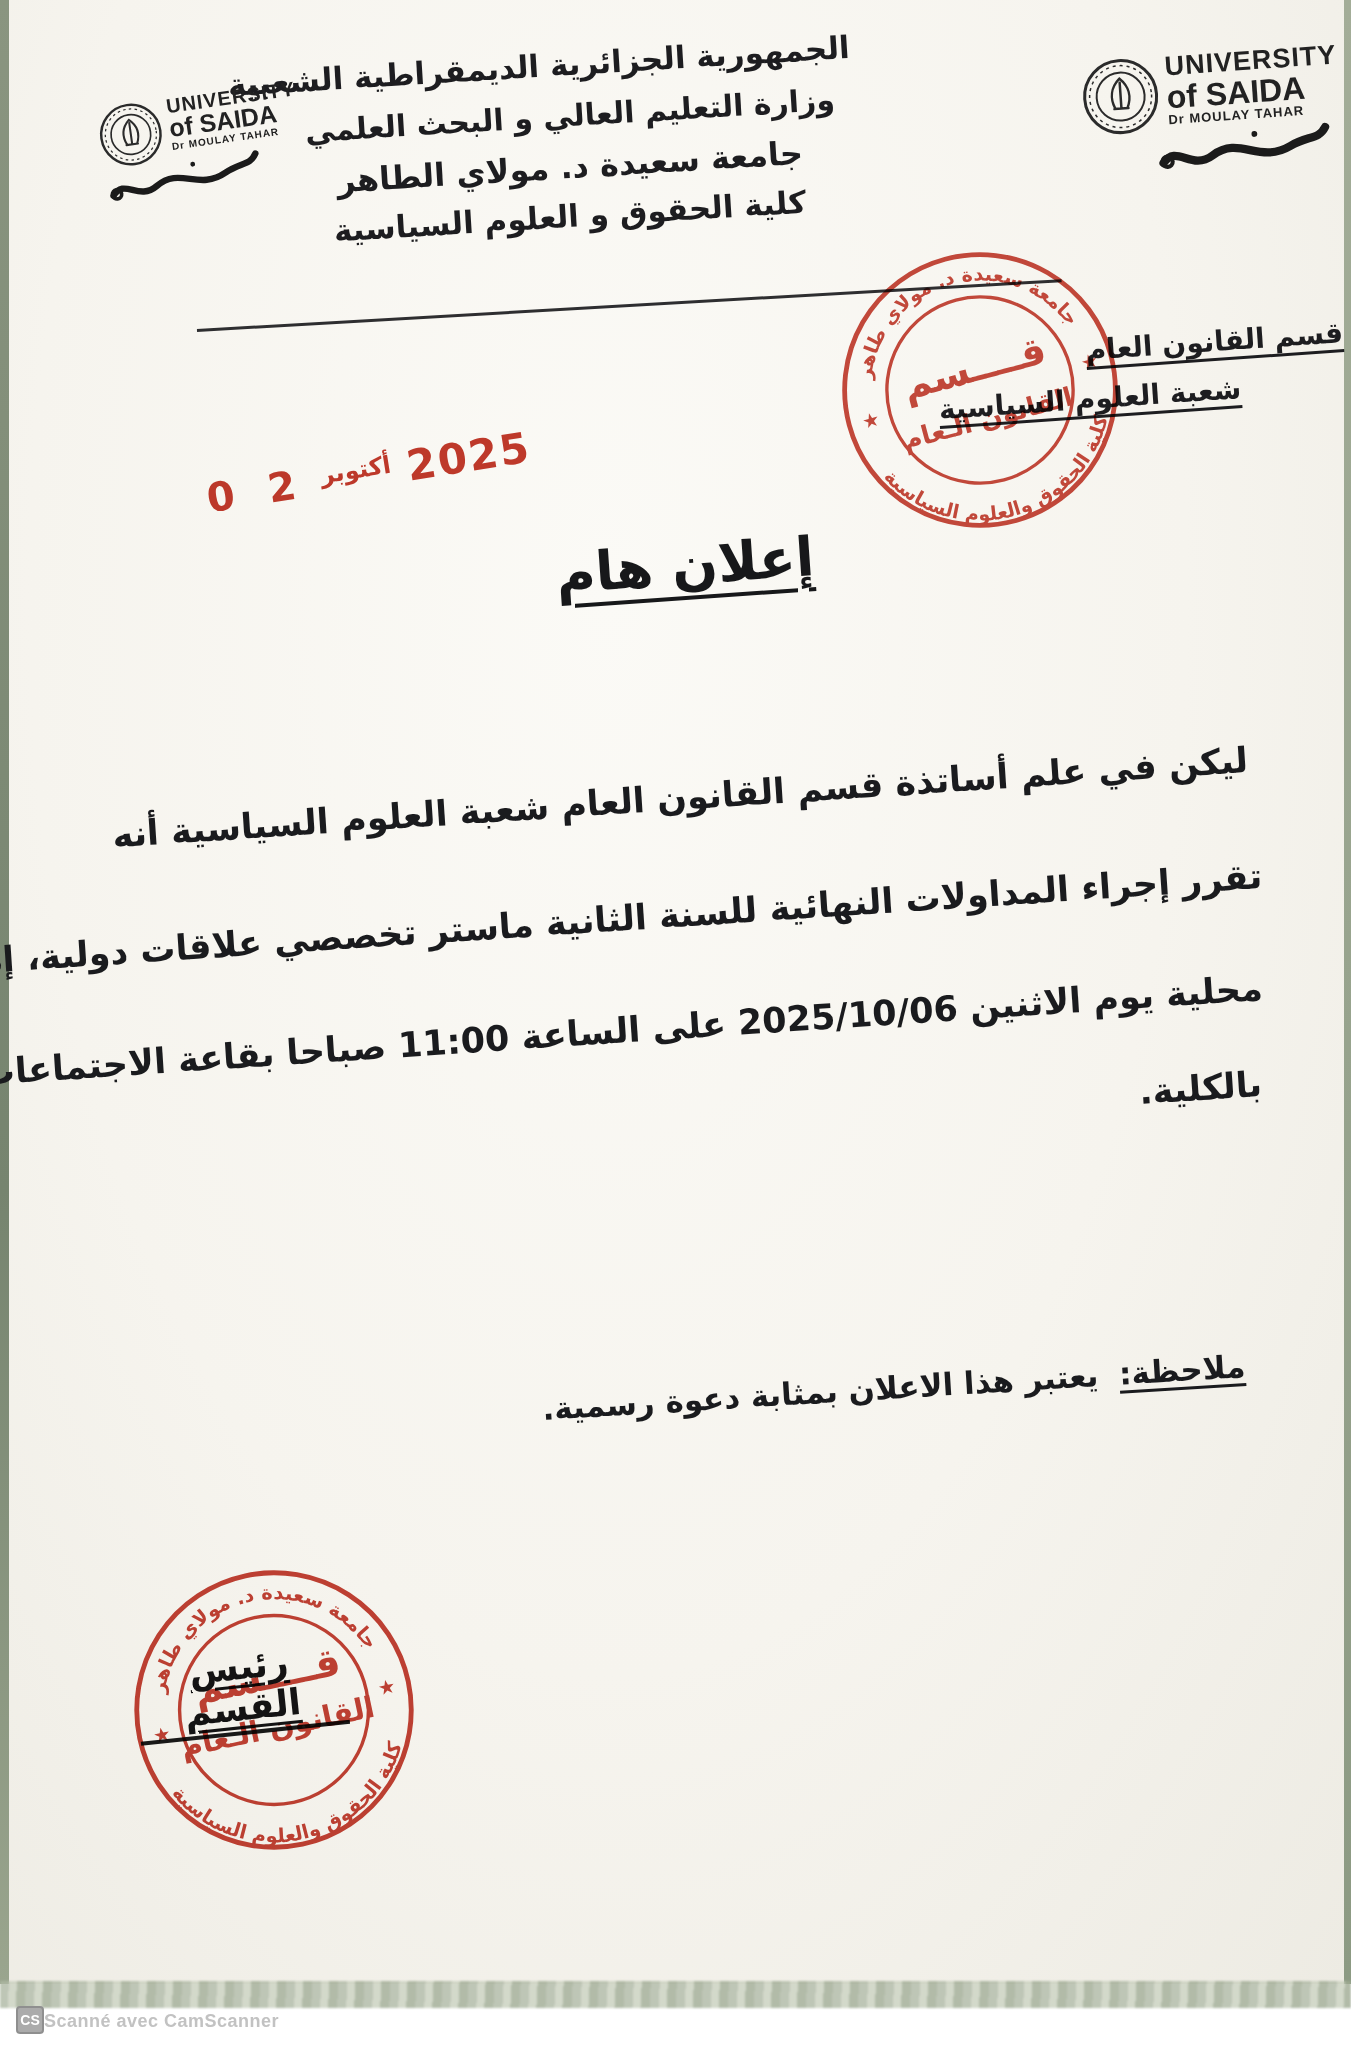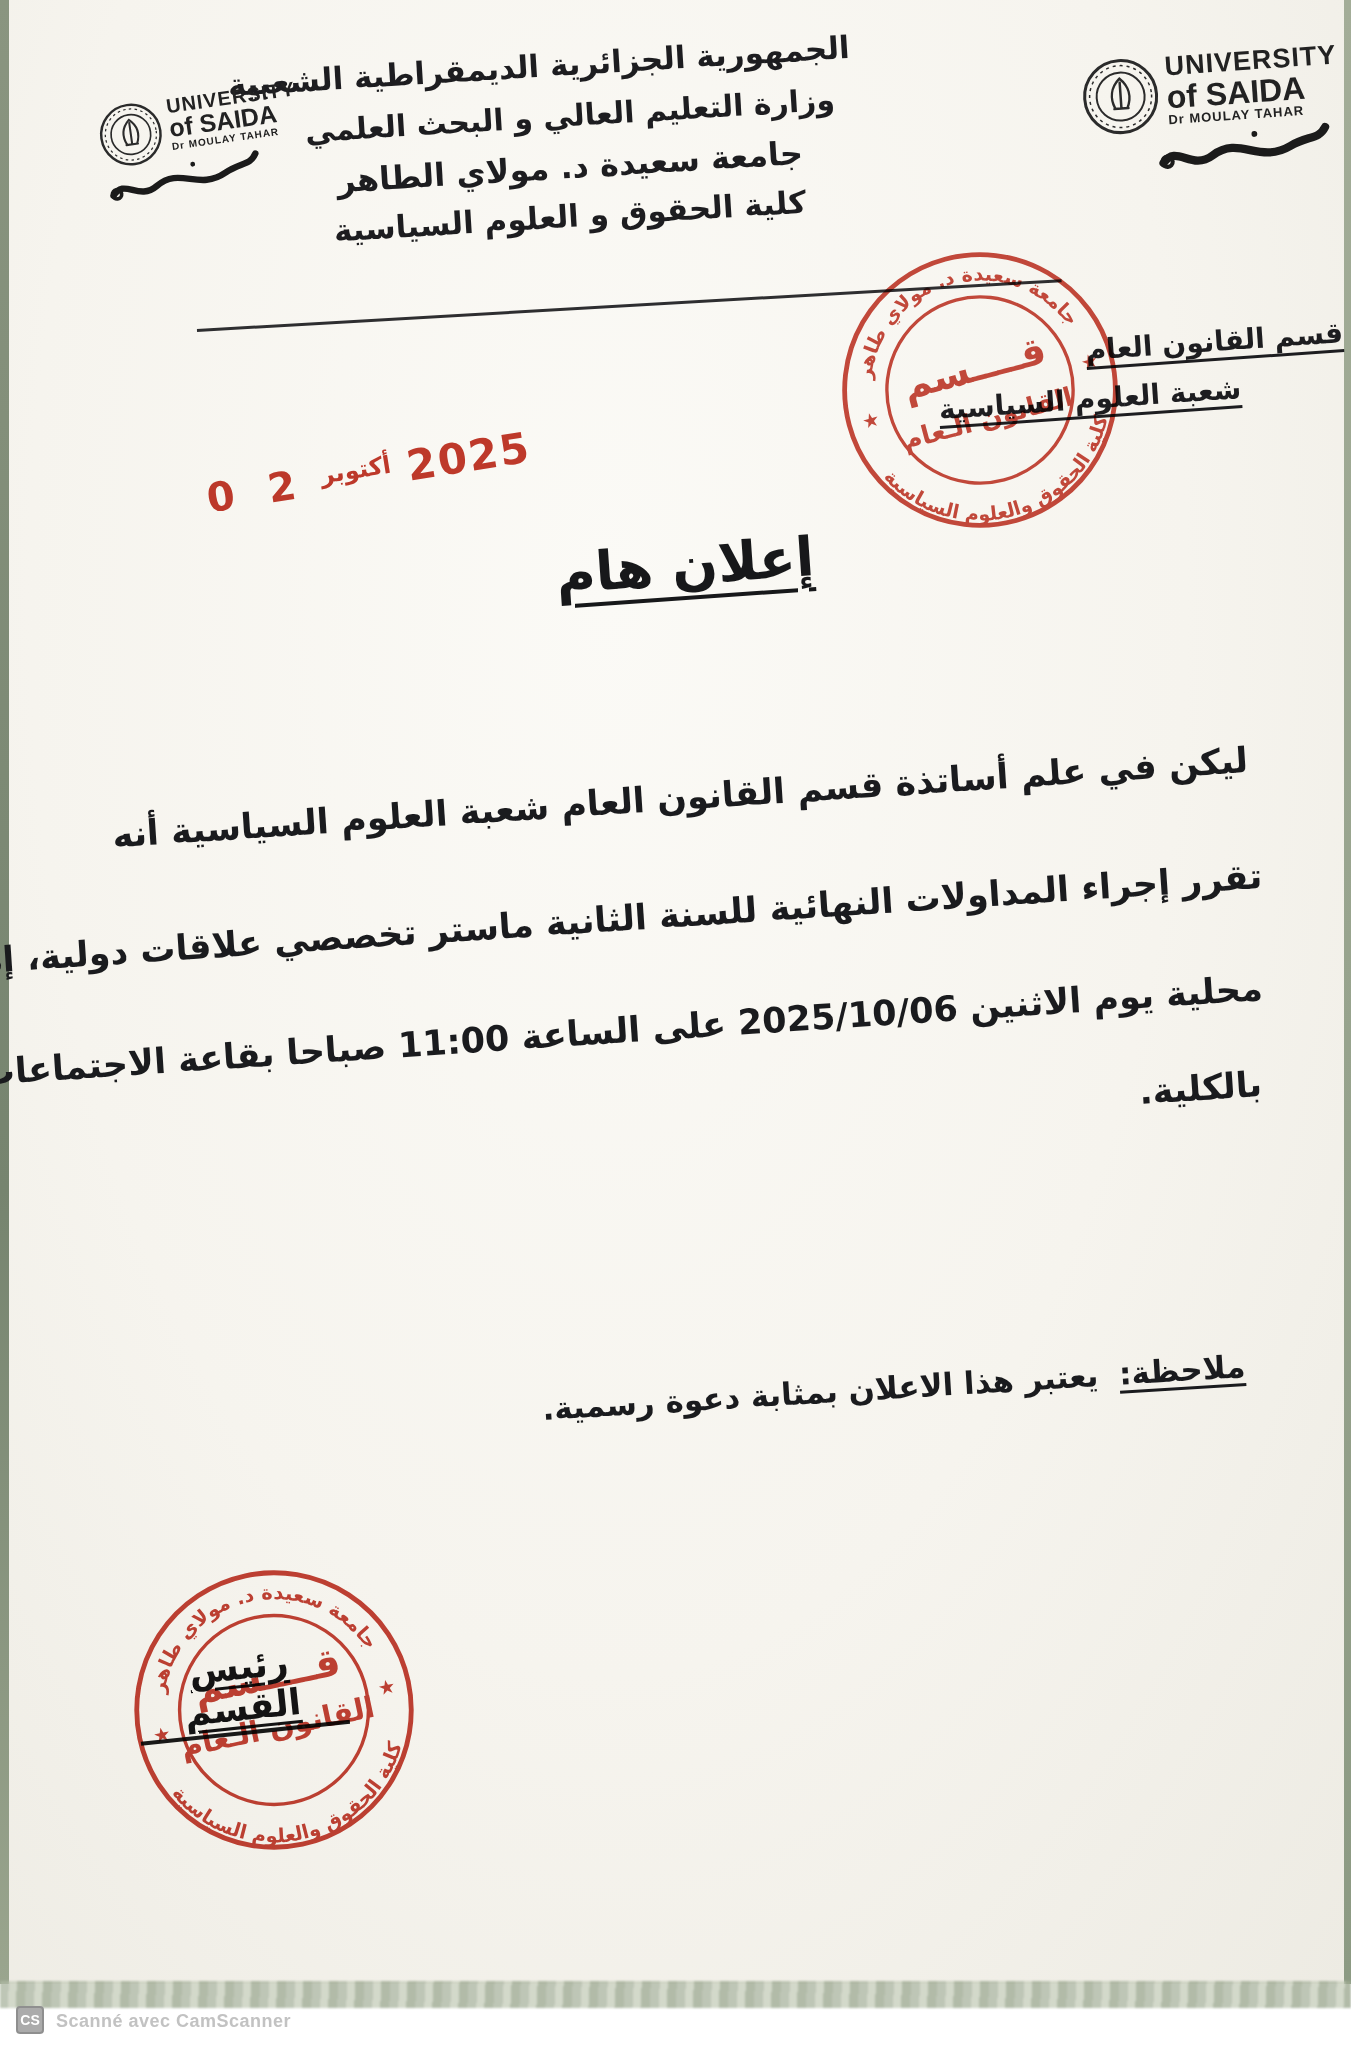--- a/index.html
+++ b/index.html
@@ -110,21 +110,21 @@
     position:absolute;left:0;top:1981px;width:1351px;height:27px;opacity:.8;filter:blur(1px);
     background:repeating-linear-gradient(93deg,#aeb8a4 0 9px,#c9d0be 9px 17px,#9fab93 17px 26px);
   }
   .cs-badge{
     position:absolute;left:16px;top:2006px;width:28px;height:28px;box-sizing:border-box;
     background:#ababab;border:2px solid #8f8f8f;border-radius:4px;color:#fff;
     font-family:"Liberation Sans",sans-serif;font-weight:700;font-size:14px;
     display:flex;align-items:center;justify-content:center;
   }
   .cs-text{
-    position:absolute;left:56px;top:2011px;font-size:18px;color:#c2c2c2;font-weight:600;
+    position:absolute;left:44px;top:2011px;font-size:18px;color:#c2c2c2;font-weight:600;
     letter-spacing:.5px;font-family:"Liberation Sans",sans-serif;
   }
 </style>
 </head>
 <body>
 
 <div class="scan-root">
 
   <div class="paper"></div>
   <div class="edge edge-left"></div>

